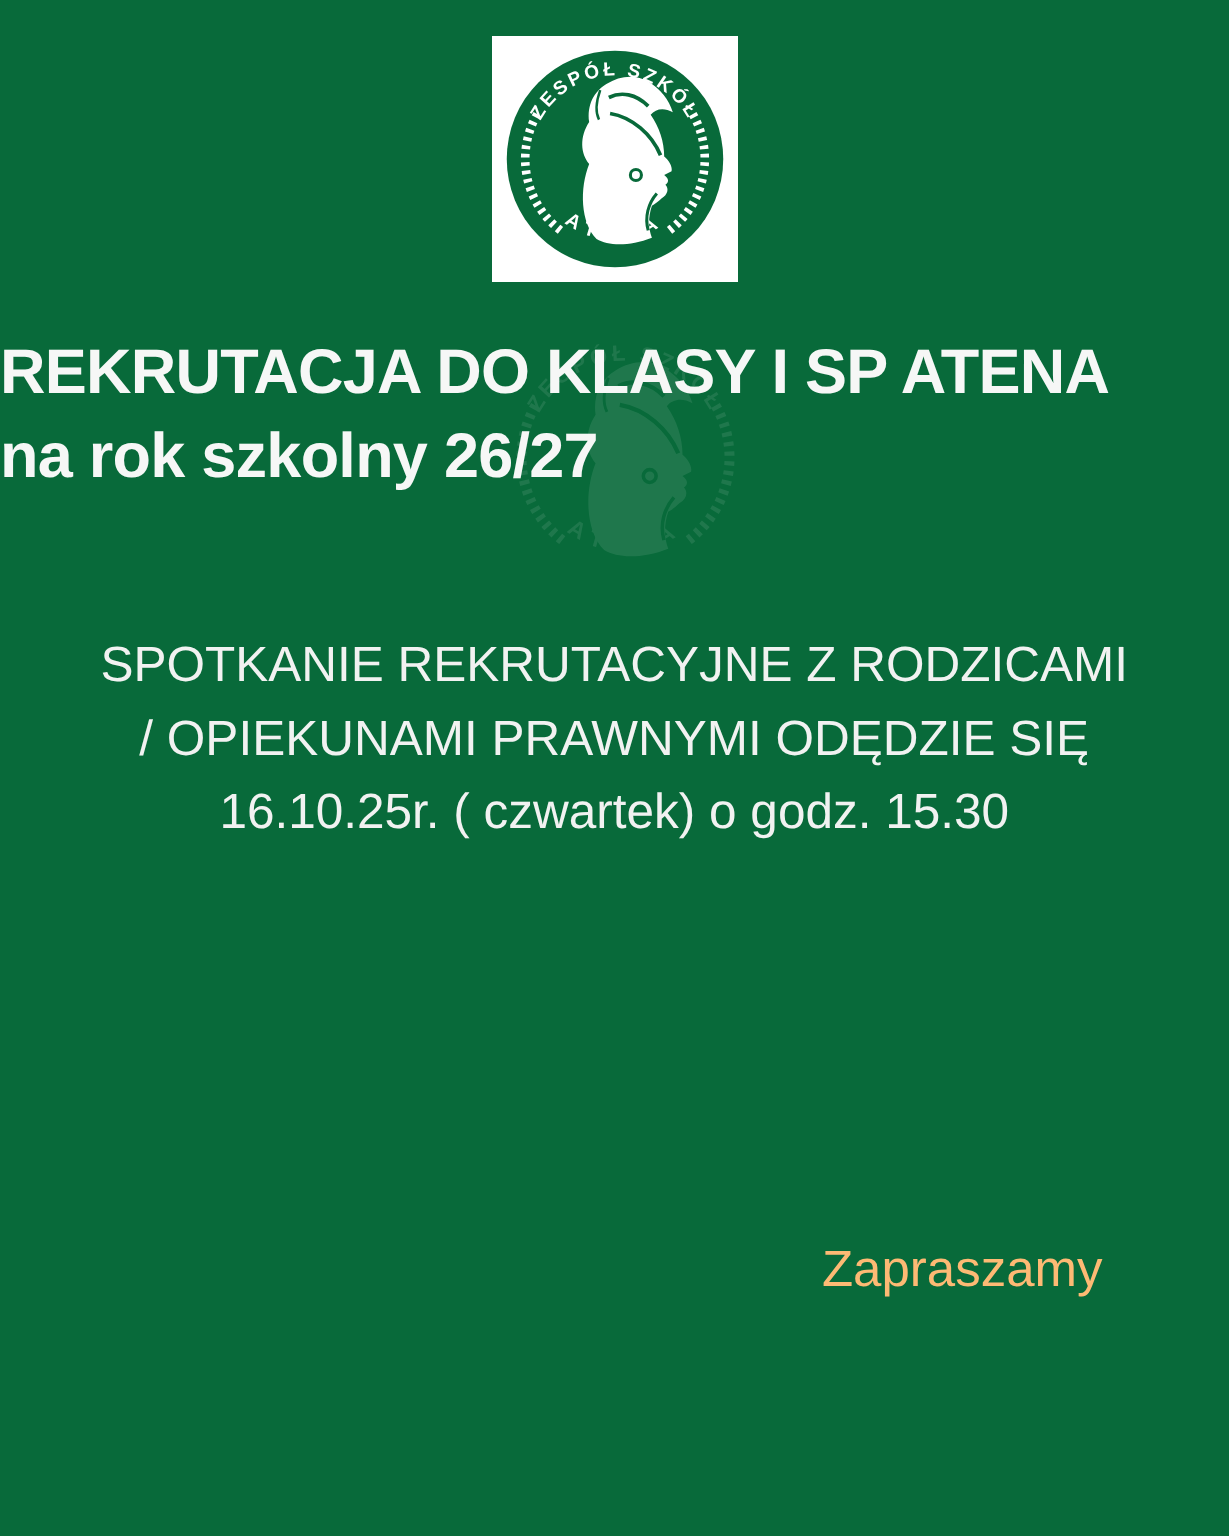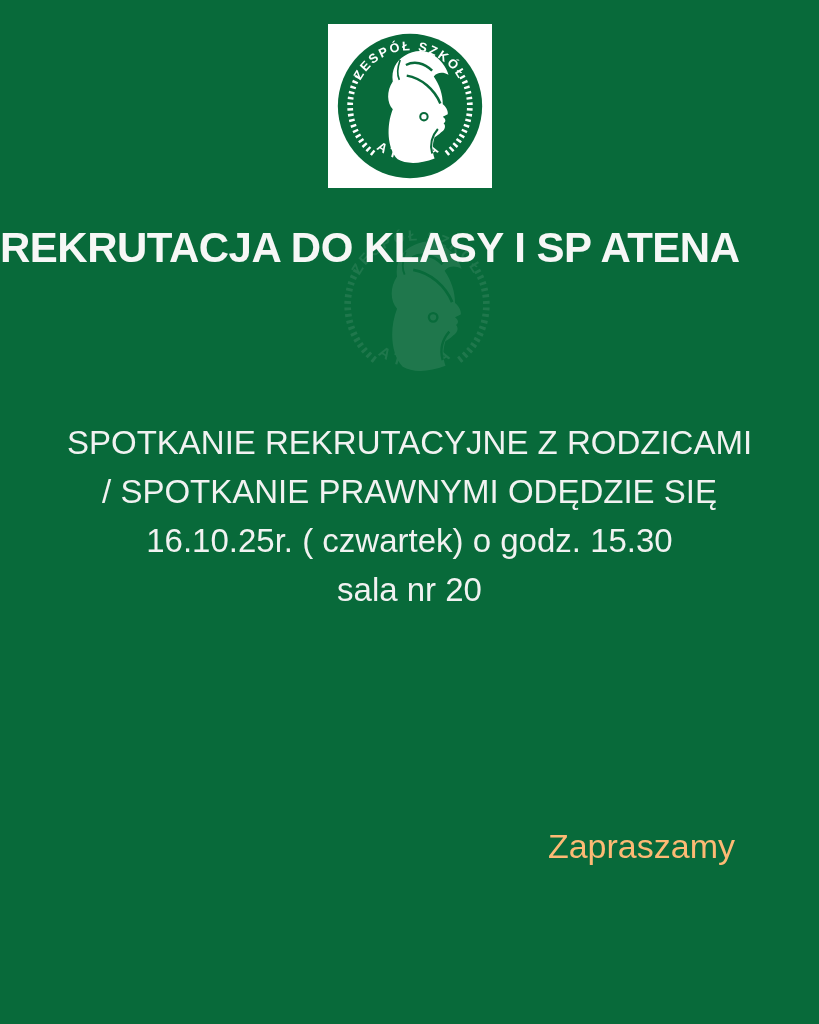--- a/index.html
+++ b/index.html
@@ -138,24 +138,24 @@
       <use href="#emblem-graphics"></use>
     </svg>
   </div>
 
   <svg class="watermark-svg" viewBox="0 0 200 200">
     <use href="#emblem-graphics"></use>
   </svg>
 
   <h1 class="title">
     <span>REKRUTACJA DO KLASY I SP ATENA</span><br>
+    <span>na rok szkolny 26/27</span>
   </h1>
 
   <div class="announcement">
     <div>SPOTKANIE REKRUTACYJNE Z RODZICAMI</div>
-    <div>/ SPOTKANIE PRAWNYMI ODĘDZIE SIĘ</div>
+    <div>/ OPIEKUNAMI PRAWNYMI ODĘDZIE SIĘ</div>
     <div>16.10.25r. ( czwartek) o godz. 15.30</div>
-    <div>sala nr 20</div>
   </div>
 
   <div class="closing">Zapraszamy</div>
 
 </div>
 
 </body></html>

